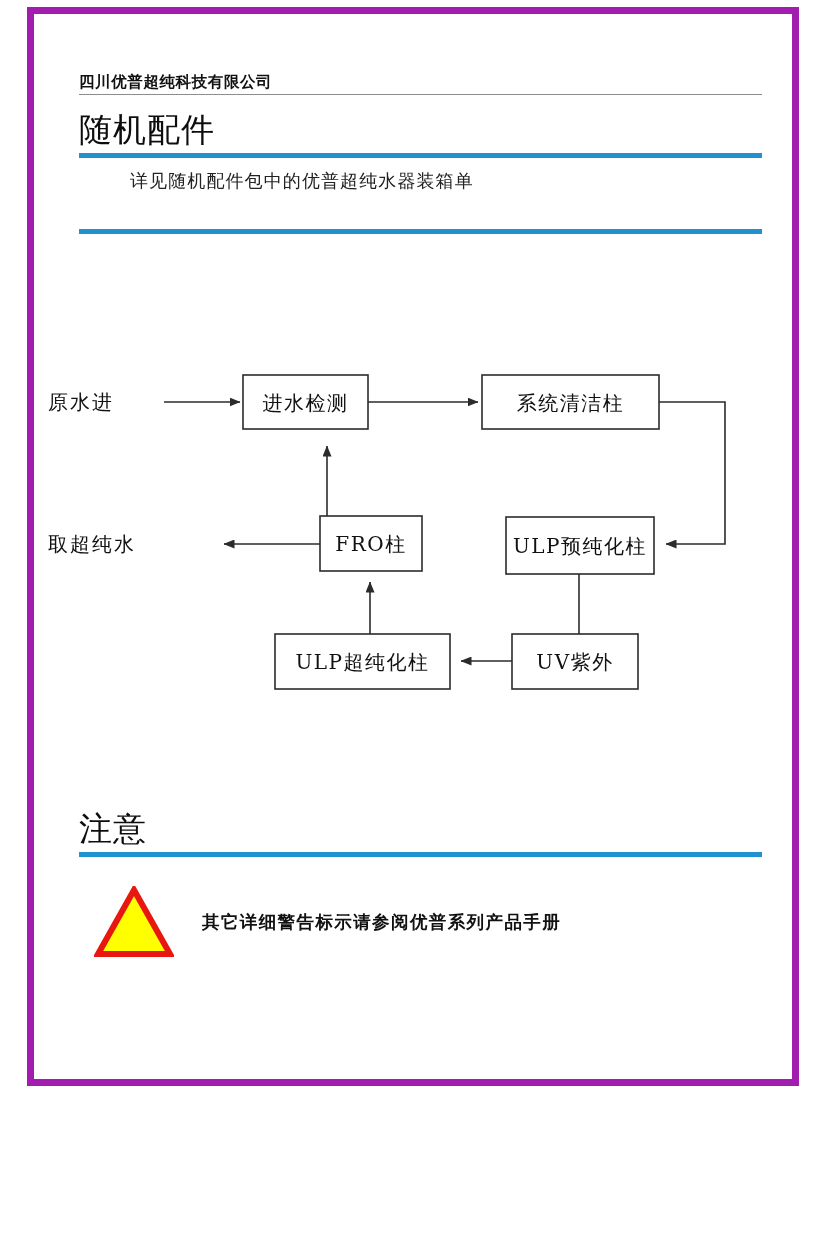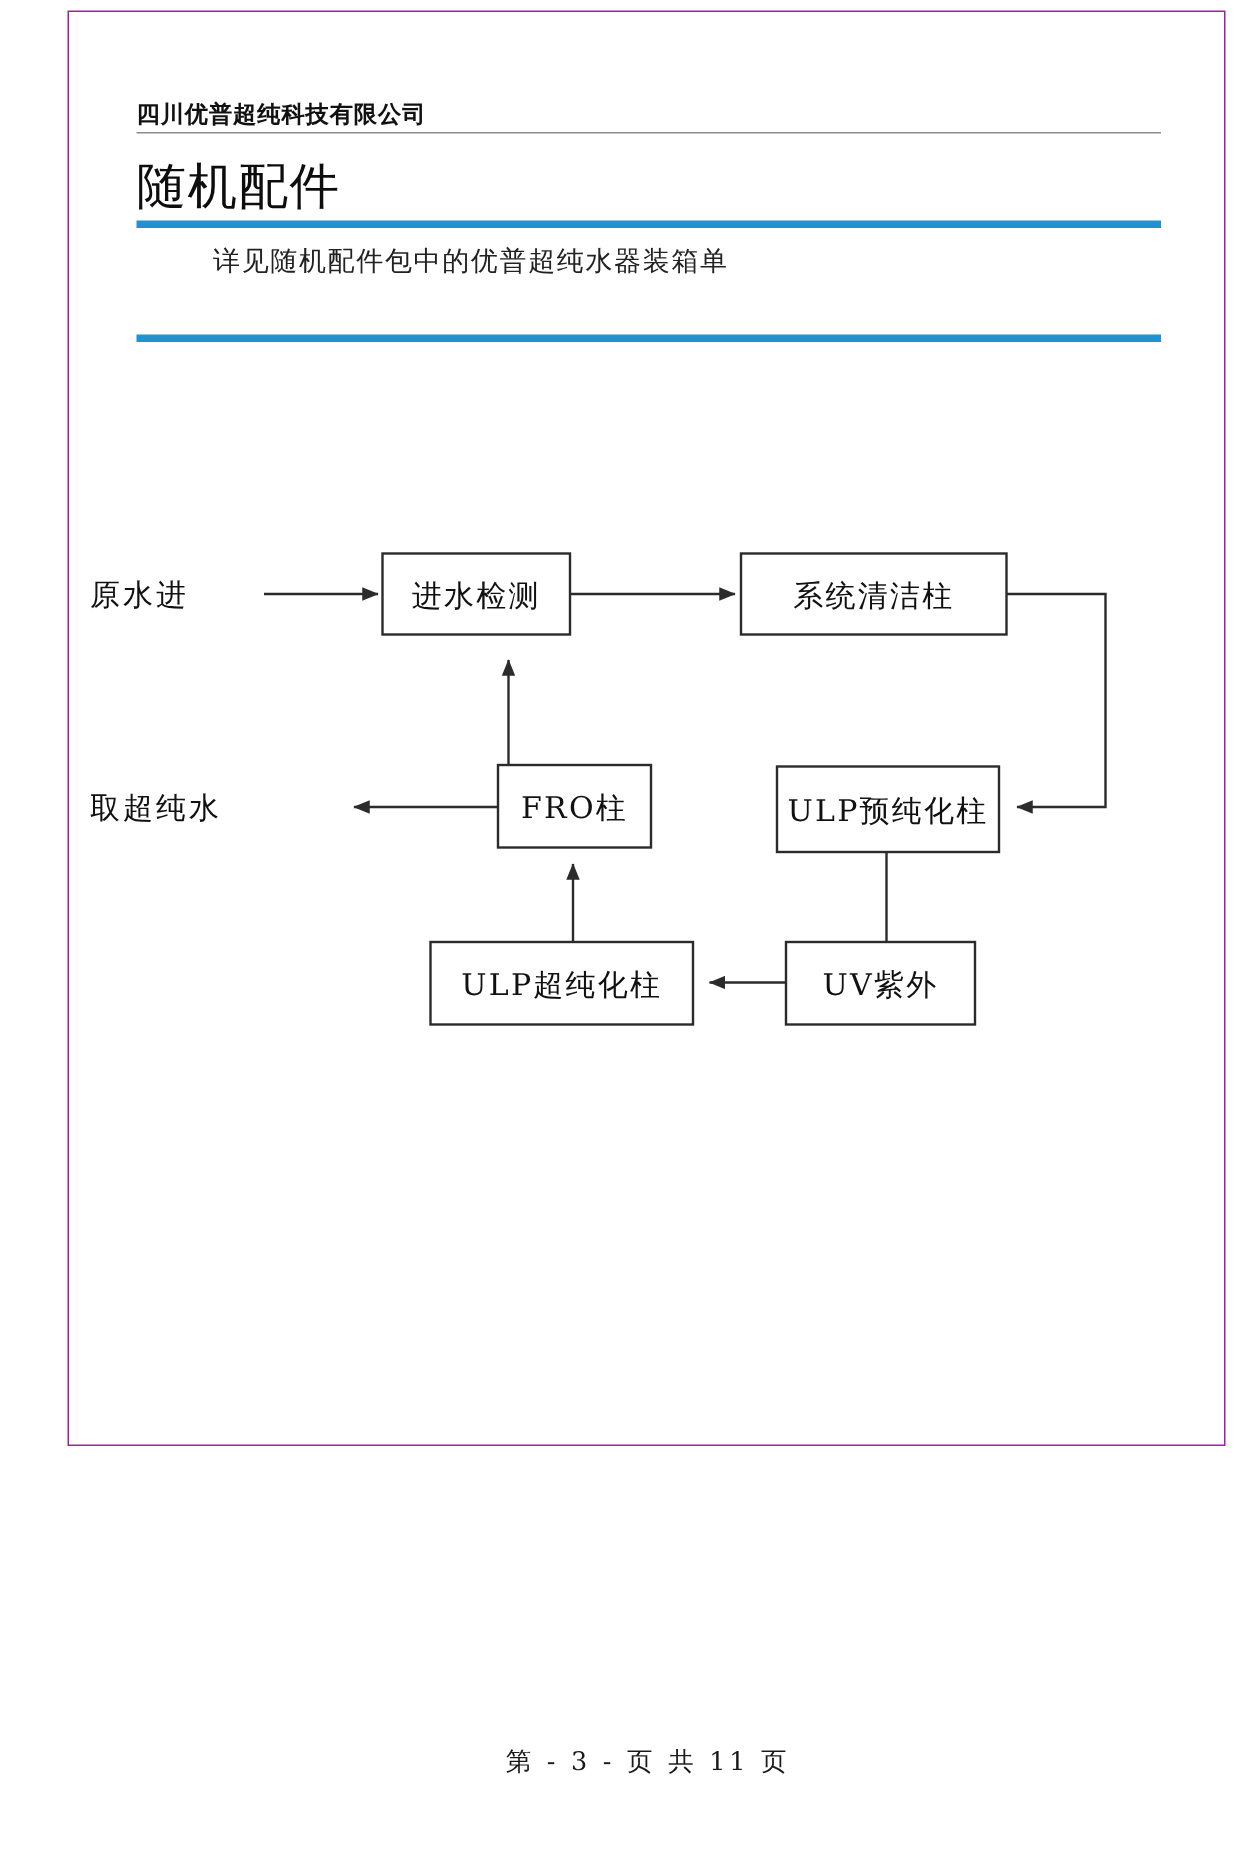--- a/index.html
+++ b/index.html
@@ -14,25 +14,24 @@
     position: relative;
     overflow: hidden;
   }
 
   
   #page {
     position: absolute;
     left: 27px;
     top: 7px;
     width: 772px;
-    height: 957px;
+    height: 1079px;
     background: #ffffff;
-    border: 1px solid #a21caf;
+    border: 7px solid #a21caf;
     box-sizing: border-box;
-    margin-left: 18px;
   }
 
   
   .doc-header {
     position: absolute;
     left: 45px;
     top: 58px;
     width: 683px;
   }
   .doc-header .htext {
@@ -267,17 +266,31 @@
       <g>
         <rect class="fl-rect" x="286" y="202" width="102" height="55"></rect>
         <text class="fl-box-label" x="337" y="230">FRO柱</text>
       </g>
 
       <text class="fl-free-label" x="14" y="88">原水进</text>
       <text class="fl-free-label" x="14" y="230">取超纯水</text>
     </svg>
   </div>
 
-
-
-  <div id="footer">第 - 3 - 页   共 11 页</div>
+  <div class="section" id="sec-notice">
+    <div class="title-row">
+      <span class="title-main">注意</span>
+      <span class="title-sub"></span>
+    </div>
+    <div class="blue-rule"></div>
+  </div>
+
+  <div id="notice-row">
+    <div id="warn-tri">
+      <svg width="80" height="72" viewBox="0 0 80 72" xmlns="http://www.w3.org/2000/svg">
+        <polygon points="40,4 76,68 4,68" fill="#ffff00" stroke="#e8170f" stroke-width="6" stroke-linejoin="miter"></polygon>
+      </svg>
+    </div>
+    <div id="notice-text">其它详细警告标示请参阅优普系列产品手册</div>
+  </div>
+
 
 </div>
 
 </body></html>

